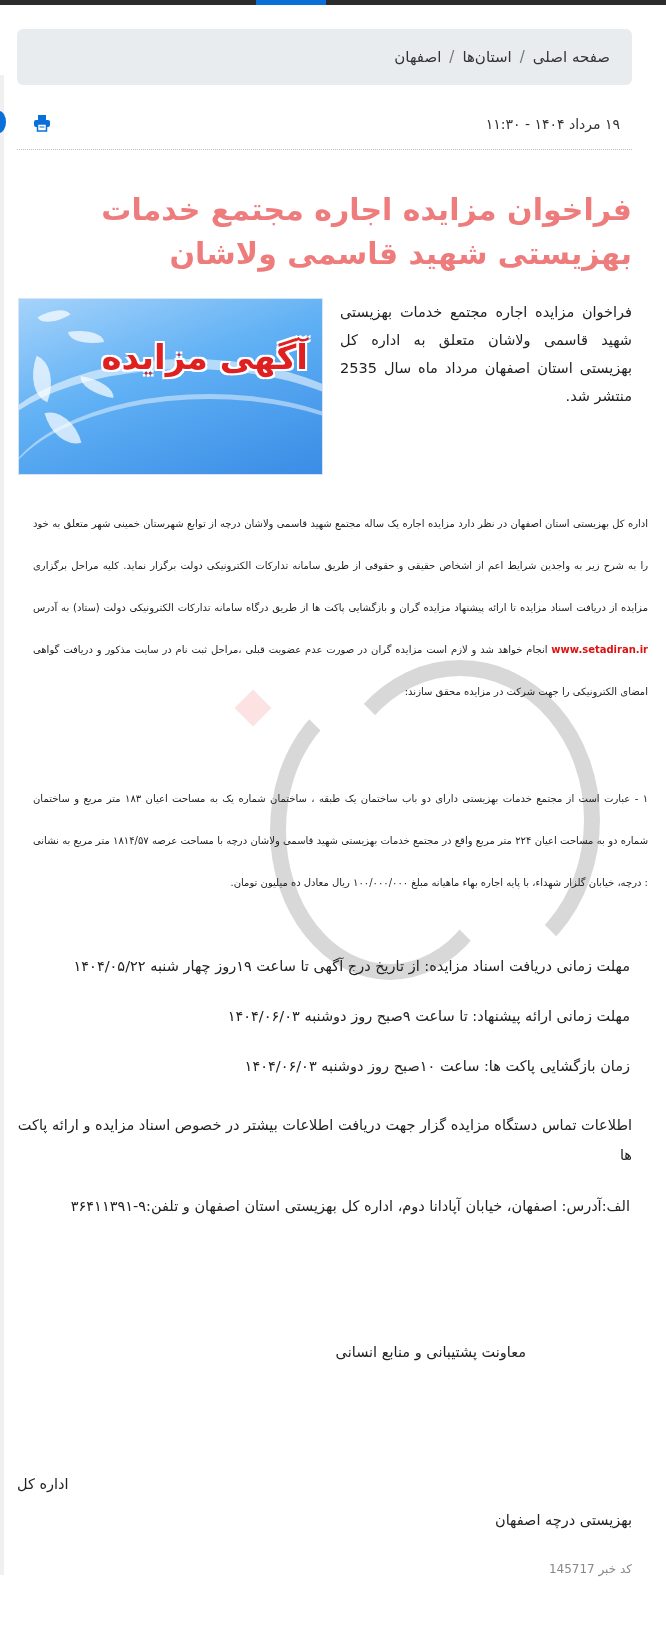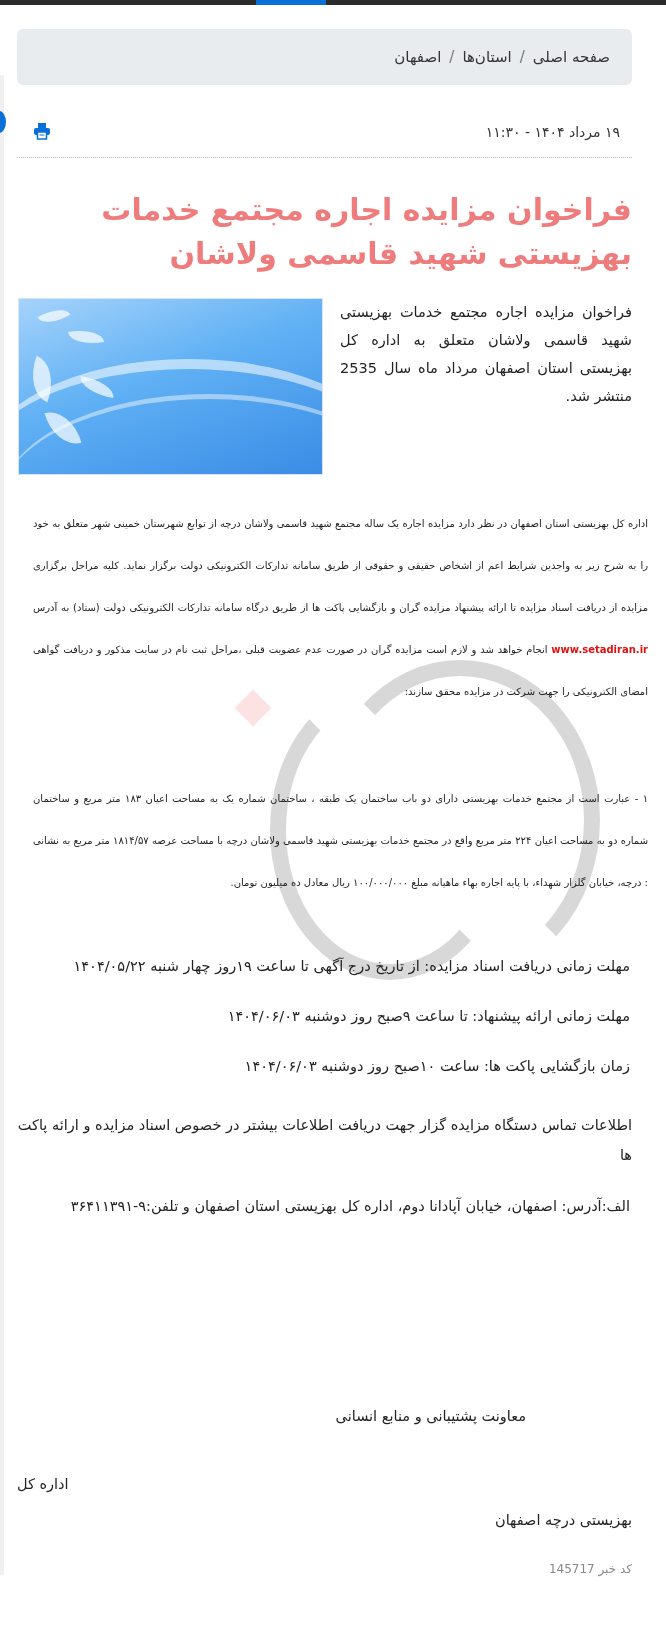--- a/index.html
+++ b/index.html
@@ -9,21 +9,21 @@
   .topbar { position: absolute; left: 0; top: 0; width: 666px; height: 5px; background: #2b2b2b; }
   .topbar .active { position: absolute; left: 256px; top: 0; width: 70px; height: 5px; background: #0a6fd8; }
 
   .left-rail { position: absolute; left: 0; top: 75px; width: 4px; height: 1500px; background: #f0f0f0; }
   .left-dot { position: absolute; left: -8px; top: 36px; width: 14px; height: 22px; border-radius: 50%; background: #0a6fd8; }
 
   .breadcrumb { position: absolute; left: 17px; top: 29px; width: 615px; height: 56px; background: #e9ecef; border-radius: 6px;
     direction: rtl; display: flex; align-items: center; padding-right: 22px; font-size: 15px; color: #333; }
   .breadcrumb .sep { color: #777; margin: 0 8px; }
 
-  .meta-row { position: absolute; left: 17px; top: 116px; width: 615px; height: 42px; border-bottom: 1px dotted #bbb; }
+  .meta-row { position: absolute; left: 17px; top: 108px; width: 615px; height: 42px; border-bottom: 1px dotted #bbb; }
   .date { position: absolute; right: 12px; top: 8px; direction: rtl; font-size: 14px; color: #333; }
   .print-icon { position: absolute; left: 16px; top: 6px; width: 18px; height: 18px; cursor: pointer; }
 
   .title { position: absolute; left: 17px; top: 188px; width: 615px; direction: rtl; text-align: right;
     font-family: "DejaVu Sans", sans-serif; font-weight: bold; font-size: 30px; line-height: 44px; color: #ee7c7c; }
 
   .hero-img { position: absolute; left: 18px; top: 298px; width: 305px; height: 177px; border: 1px solid #d8e4f2;
     background: linear-gradient(160deg, #a5d3fb 0%, #5fb0f4 45%, #3a8ce6 100%); overflow: hidden; }
   .hero-img .swirl1 { position: absolute; left: -40px; top: 60px; width: 420px; height: 220px; border-radius: 50%;
     border-top: 10px solid rgba(255,255,255,0.55); }
@@ -41,21 +41,21 @@
   .p1 { top: 503px; }
   .p1 .link { color: #d11; font-weight: bold; direction: ltr; unicode-bidi: embed; }
   .p2 { top: 778px; }
   .line { position: absolute; right: 36px; direction: rtl; font-size: 14.5px; color: #222; white-space: nowrap; }
   .l3 { top: 958px; }
   .l4 { top: 1008px; }
   .l5 { top: 1058px; }
   .p6 { position: absolute; left: 17px; top: 1110px; width: 615px; direction: rtl; text-align: right; font-size: 14.5px; line-height: 30px; color: #222; }
   .l7 { top: 1198px; }
 
-  .sig1 { position: absolute; right: 140px; top: 1408px; direction: rtl; font-size: 14.5px; color: #222; }
+  .sig1 { position: absolute; right: 140px; top: 1344px; direction: rtl; font-size: 14.5px; color: #222; }
   .sig2 { position: absolute; left: 17px; top: 1476px; direction: rtl; font-size: 14.5px; color: #222; }
   .sig3 { position: absolute; right: 34px; top: 1512px; direction: rtl; font-size: 14.5px; color: #222; }
   .news-code { position: absolute; right: 34px; top: 1562px; direction: rtl; font-size: 12px; color: #888; }
 
   .watermark { position: absolute; left: 30px; top: 650px; width: 620px; height: 330px; pointer-events: none; opacity: 0.28; }
   .wm-arc { position: absolute; border-radius: 50%; border: 16px solid #777; }
   .wm-diamond { position: absolute; left: 210px; top: 45px; width: 26px; height: 26px; background: #f28b8b; transform: rotate(45deg); opacity: 0.9; }
 </style>
 </head>
 <body>
@@ -91,20 +91,21 @@
 <h1 class="title">فراخوان مزایده اجاره مجتمع خدمات بهزیستی شهید قاسمی ولاشان</h1>
 
 <div class="hero-img">
   <div class="swirl1"></div>
   <div class="swirl2"></div>
   <div class="leaf" style="left:20px;top:10px;width:30px;height:14px;transform:rotate(-30deg);"></div>
   <div class="leaf" style="left:50px;top:30px;width:34px;height:16px;transform:rotate(-10deg);"></div>
   <div class="leaf" style="left:10px;top:60px;width:26px;height:40px;transform:rotate(20deg);"></div>
   <div class="leaf" style="left:60px;top:80px;width:36px;height:16px;transform:rotate(10deg);"></div>
   <div class="leaf" style="left:30px;top:110px;width:28px;height:38px;transform:rotate(-15deg);"></div>
+  <div class="banner-text">آگهی مزایده</div>
 </div>
 
 <p class="lead">فراخوان مزایده اجاره مجتمع خدمات بهزیستی شهید قاسمی ولاشان متعلق به اداره کل بهزیستی استان اصفهان مرداد ماه سال 2535 منتشر شد.</p>
 
 <div class="watermark">
   <div class="wm-arc" style="left:290px;top:10px;width:280px;height:320px;border-left-color:transparent;border-bottom-color:transparent;"></div>
   <div class="wm-arc" style="left:240px;top:30px;width:240px;height:300px;border-right-color:transparent;border-top-color:transparent;"></div>
   <div class="wm-diamond"></div>
 </div>
 

